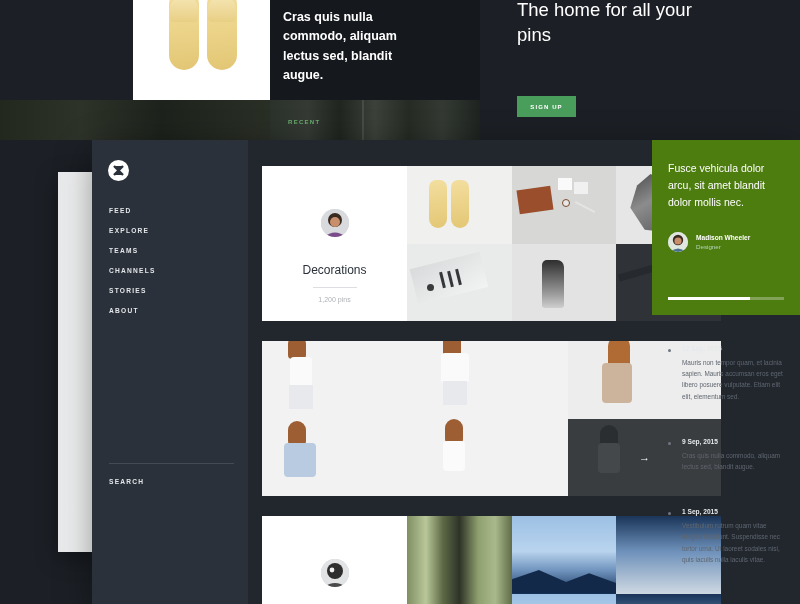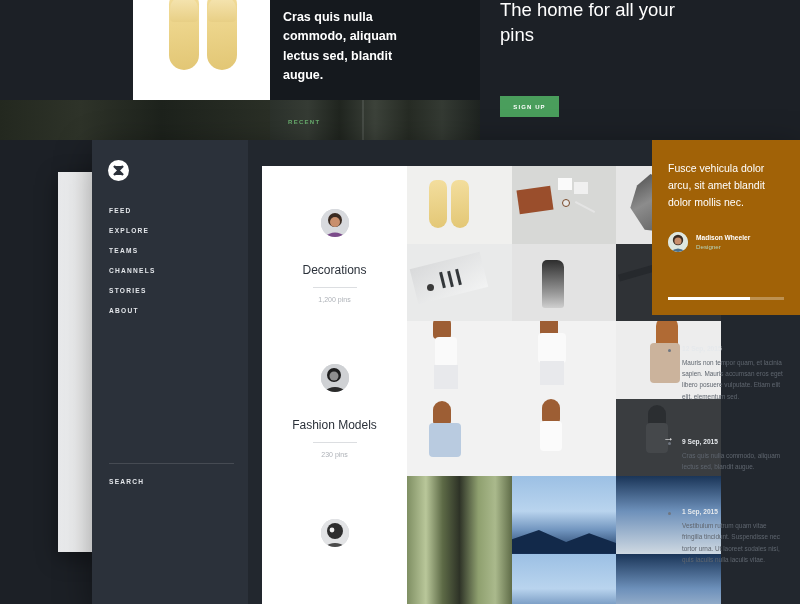--- a/index.html
+++ b/index.html
@@ -33,21 +33,21 @@
   }
   .slipper::after {
     content: ""; position: absolute; left: 1px; top: 4px; width: 28px; height: 26px;
     border-radius: 13px 13px 4px 4px;
     background: linear-gradient(180deg, #f6e6b4, #e8cf85);
   }
   .slipper.l { left: 36px; top: 32px; }
   .slipper.r { left: 74px; top: 32px; }
 
   .bg-hero {
-    position: absolute; left: 487px; top: 0; right: 0; height: 140px;
+    position: absolute; left: 504px; top: 0; right: 0; height: 140px;
     background: #1c2026; padding: 12px 24px;
   }
   .bg-hero-title {
     position: absolute; left: 13px; top: -2px; width: 210px;
     color: #fff; font-size: 18.5px; line-height: 1.35; font-weight: normal;
   }
   .bg-hero-sub {
     position: absolute; left: 13px; top: 44px; width: 180px;
     color: #8d949c; font-size: 8.5px; line-height: 1.75;
   }
@@ -115,21 +115,21 @@
     color: #e3e6ea; font-size: 6.6px; font-weight: bold; letter-spacing: 1.25px; cursor: pointer;
   }
 
   
   .content {
     flex: 1; position: relative; padding: 26px 0 0 14px; overflow: hidden;
   }
 
   .card {
     width: 459px; height: 155px; background: #fff; display: flex;
-    overflow: hidden;
+    margin-bottom: 20px; overflow: hidden;
   }
   .card-info {
     width: 145px; flex: none; position: relative;
     display: flex; flex-direction: column; align-items: center;
   }
   .card-avatar {
     position: absolute; top: 43px; width: 28px; height: 28px; border-radius: 50%;
     overflow: hidden; background: #cfd2d6;
   }
   .card-title {
@@ -219,21 +219,21 @@
   .t-bamboo { background: linear-gradient(90deg,#7f8f63 0%,#b9c79a 18%,#5d6a46 34%,#2e3327 50%,#8fa06f 68%,#aab98c 84%,#5f6c48 100%); }
   .t-mountain { background: linear-gradient(180deg,#9cc0e4 0%,#b9d4ee 45%,#6f93bd 70%,#16325a 100%); }
   .t-mountain::after {
     content: ""; position: absolute; left: 0; bottom: 0; width: 100%; height: 26px;
     background: #12294a; clip-path: polygon(0 100%,0 46%,26% 10%,52% 56%,74% 22%,100% 60%,100% 100%);
   }
   .t-sky { background: linear-gradient(180deg,#1a3558 0%,#6d90ba 45%,#cfd9e2 100%); }
 
   
   .rail { position: absolute; right: 0; top: 0; width: 148px; height: 100%; }
-  .quote-card { background: #a16207; height: 175px; position: relative; padding: 20px 16px 0 16px; }
+  .quote-card { background: #4d7c0f; height: 175px; position: relative; padding: 20px 16px 0 16px; }
   .quote-text { color: #fff; font-size: 10.5px; line-height: 1.6; font-weight: normal; }
   .quote-author { position: absolute; left: 16px; top: 92px; display: flex; align-items: center; }
   .qa-avatar { width: 20px; height: 20px; border-radius: 50%; background: #cfd8cf; overflow: hidden; flex: none; }
   .qa-meta { margin-left: 8px; }
   .qa-name { color: #fff; font-size: 6.6px; font-weight: bold; }
   .qa-role { color: #b7d6be; font-size: 6.2px; margin-top: 2px; }
   .progress { position: absolute; left: 16px; top: 157px; width: 116px; height: 3px; background: rgba(255,255,255,0.30); }
   .progress-fill { height: 100%; background: #fff; width: 71%; }
 
   .timeline { padding: 30px 14px 0 16px; }
@@ -337,33 +337,20 @@
             </div>
           <div class="tile t-watchdark">
             <span class="strap"></span>
               <span class="face"></span>
             <span class="arrow">→</span>
           </div>
         </div>
       </section>
 
       <section class="card">
-        <div class="card-info">
-          <div class="card-avatar">
-            <svg width="28" height="28" viewBox="0 0 28 28" aria-hidden="true">
-              <rect width="28" height="28" fill="#cfd1d4"></rect>
-              <circle cx="13" cy="11" r="7" fill="#1e1e1e"></circle>
-              <circle cx="13" cy="12" r="4.5" fill="#8e8e8e"></circle>
-              <path d="M2 28 q12 -10 24 0 Z" fill="#2a2a2a"></path>
-            </svg>
-          </div>
-          <h2 class="card-title">Fashion Models</h2>
-          <div class="card-rule"></div>
-          <div class="card-count">230 pins</div>
-        </div>
         <div class="card-grid">
           <div class="tile t-model m1">
               <span class="hair"></span>
               <span class="top"></span>
               <span class="bottom"></span>
             </div>
           <div class="tile t-model m2">
               <span class="hair"></span>
               <span class="top"></span>
               <span class="bottom"></span>

